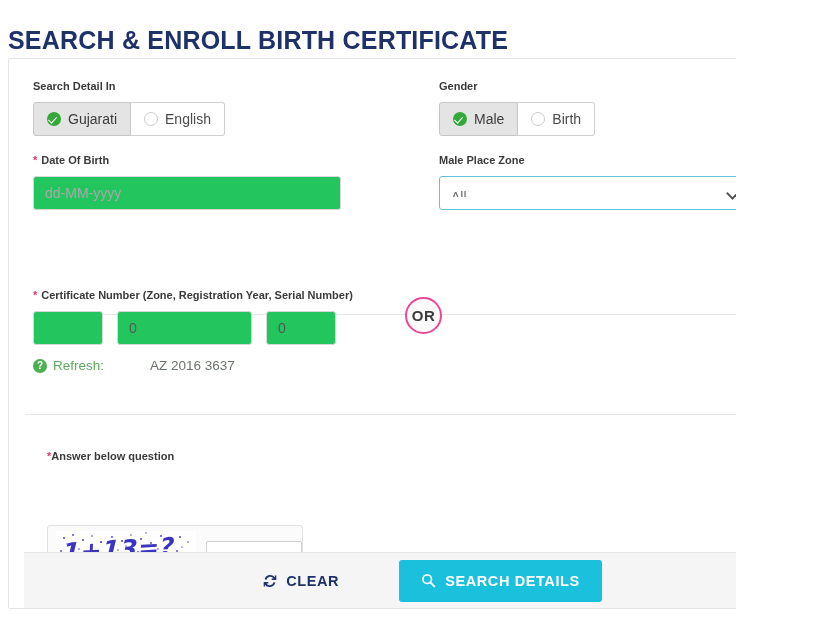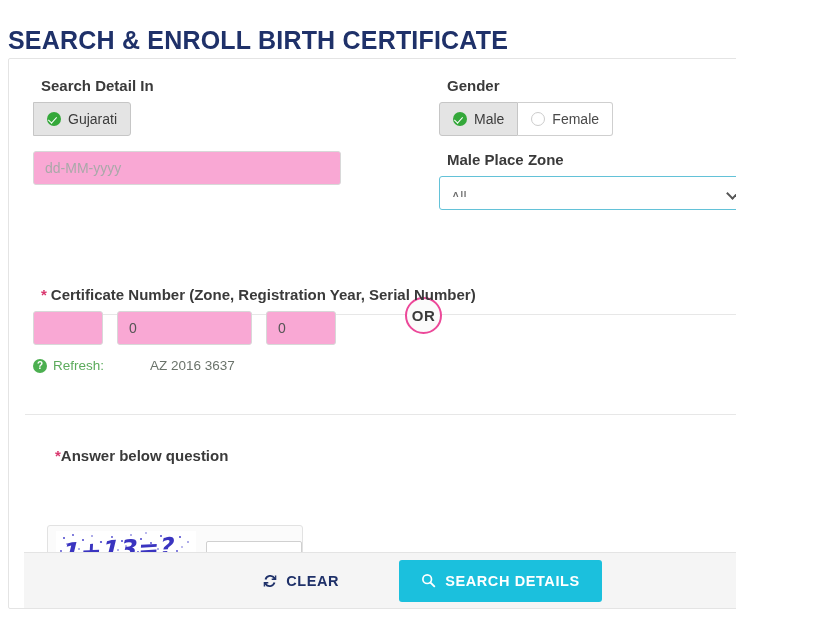--- a/index.html
+++ b/index.html
@@ -35,27 +35,26 @@
 
   .panel-body {
     position: relative;
     padding: 0;
     height: 494px;
   }
 
   .row { position: absolute; }
 
   .field-label {
-    font-size: 15px;
+    font-size: 11px;
     font-weight: bold;
     color: #3a3a3a;
     line-height: 18px;
     margin-bottom: 7px;
     white-space: nowrap;
-    margin-left: 8px;
   }
   .req { color: #d9376e; font-weight: bold; }
   .req-sp { margin-right: 4px; }
 
   
   .btn-group { display: inline-flex; border-radius: 9px; }
   .btn-tog {
     display: inline-flex;
     align-items: center;
     gap: 7px;
@@ -94,21 +93,21 @@
     border: solid #ffffff;
     border-width: 0 1.7px 1.7px 0;
     transform: rotate(43deg);
   }
 
   
   .inp {
     height: 34px;
     border: 1px solid #d8d8d8;
     border-radius: 3px;
-    background: #f9a8d4;
+    background: #22c55e;
     font-size: 14px;
     color: #555;
     padding: 0 11px;
     font-family: "Liberation Sans", sans-serif;
     outline: none;
   }
   .inp::placeholder { color: #a9a9a9; }
 
   .sel {
     height: 34px;
@@ -302,38 +301,45 @@
   <div class="panel">
     <div class="panel-body">
 
       <div class="row" style="left:24px; top:18px;">
         <div class="field-label">Search Detail In</div>
         <div class="btn-group">
           <button class="btn-tog active">
             <span class="radio-dot checked"></span>
             <span>Gujarati</span>
           </button>
+          <button class="btn-tog">
+            <span class="radio-dot"></span>
+            <span>English</span>
+          </button>
         </div>
       </div>
 
       <div class="row" style="left:430px; top:18px;">
         <div class="field-label">Gender</div>
         <div class="btn-group">
           <button class="btn-tog active">
             <span class="radio-dot checked"></span>
             <span>Male</span>
           </button>
           <button class="btn-tog">
             <span class="radio-dot"></span>
-            <span>Female</span>
+            <span>Birth</span>
           </button>
         </div>
       </div>
 
       <div class="row" style="left:24px; top:92px;">
+        <div class="field-label">
+          <span class="req req-sp">*</span><span>Date Of Birth</span>
+        </div>
         <input class="inp" style="width: 308px;" type="text" placeholder="dd-MM-yyyy">
       </div>
 
       <div class="row" style="left:430px; top:92px;">
         <div class="field-label">Male Place Zone</div>
         <div class="sel-wrap">
           <select class="sel">
             <option>All</option>
           </select>
           <span class="sel-chev"></span>

